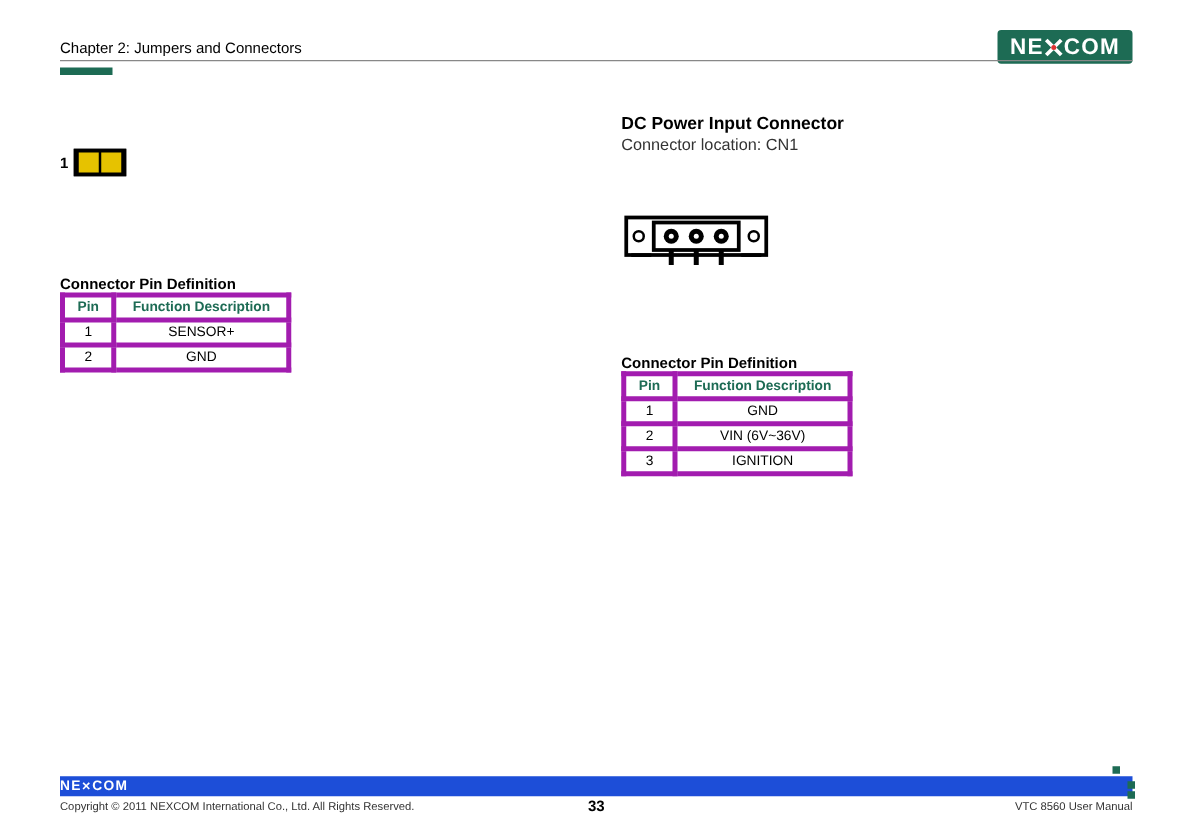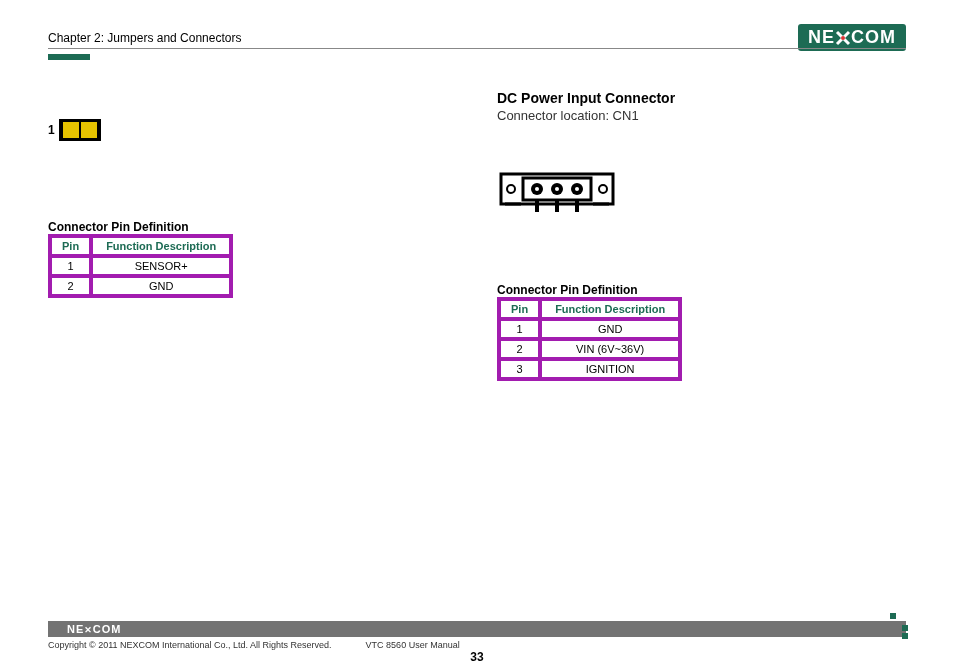--- a/index.html
+++ b/index.html
@@ -97,24 +97,24 @@
   table.pindef th:first-child, table.pindef td:first-child { width: 40px; }
   table.pindef th:last-child, table.pindef td:last-child { width: 140px; }
   .footer {
     position: absolute;
     bottom: 22px;
     left: 48px;
     right: 48px;
   }
   .footer-bar {
     height: 16px;
-    background: #737373;
-    display: flex;
-    align-items: center;
-    padding: 0 19px;
+    background: #1d4ed8;
+    display: flex;
+    align-items: center;
+    padding: 0 0;
     position: relative;
   }
   .footer-logo {
     color: #fff;
     font-weight: bold;
     font-size: 11px;
     letter-spacing: 1px;
   }
   .footer-dots {
     position: absolute;
@@ -123,29 +123,29 @@
     width: 20px;
     height: 16px;
   }
   .footer-dots .d {
     position: absolute;
     width: 6px; height: 6px;
     background: #1d6b54;
   }
   .footer-text {
     display: flex;
-    justify-content: flex-start;
+    justify-content: space-between;
     font-size: 9px;
     color: #333;
     margin-top: 3px;
     gap: 34px;
   }
   .page-num {
     position: absolute;
-    bottom: 8px;
+    bottom: 20px;
     left: 0; right: 0;
     text-align: center;
     font-weight: bold;
     font-size: 12px;
     margin-top: 18px;
   }
 </style>
 </head>
 <body>
 

